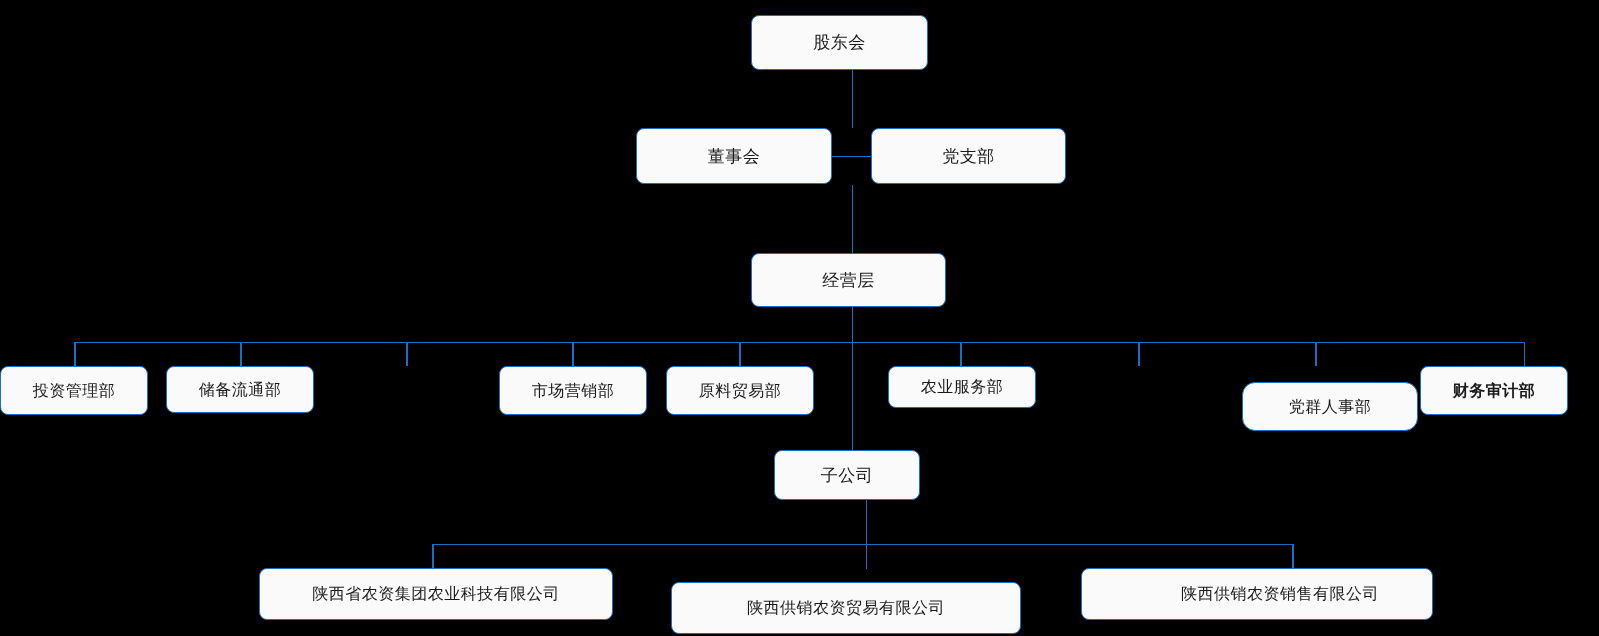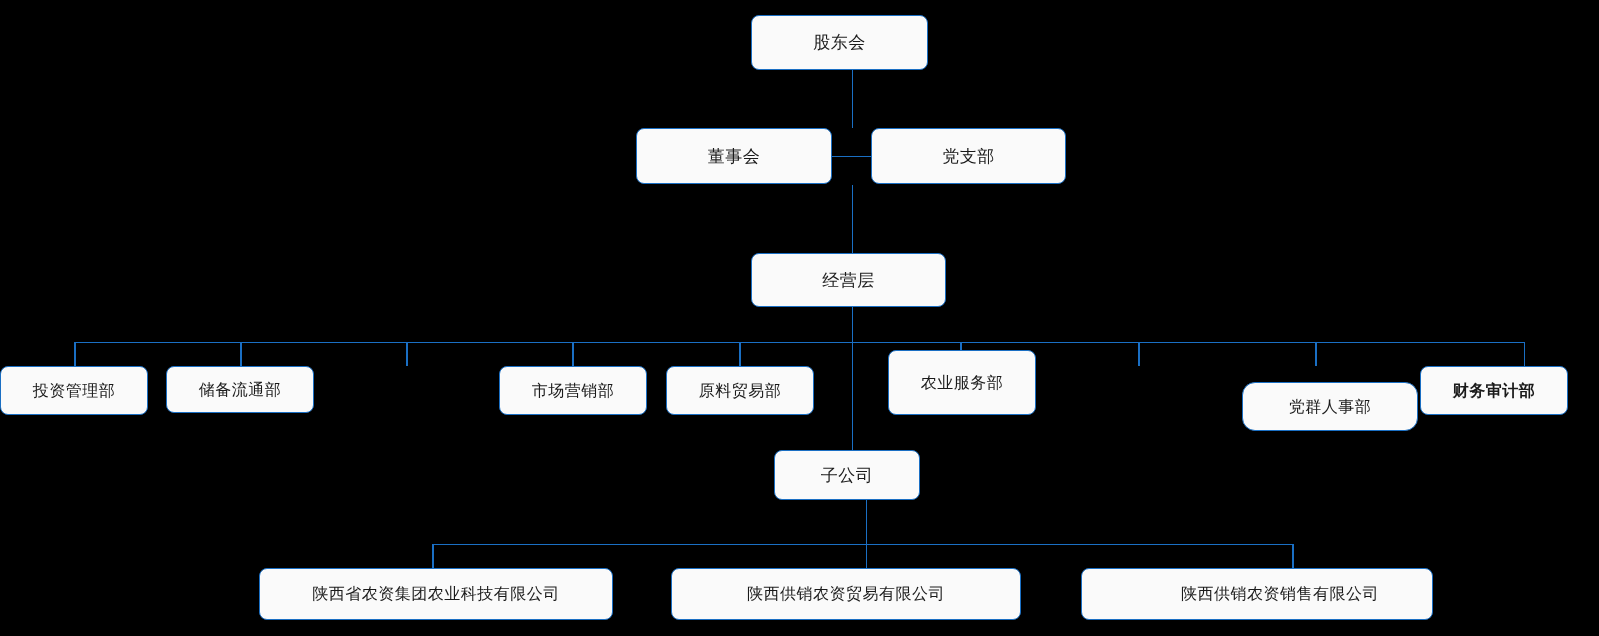--- a/index.html
+++ b/index.html
@@ -88,37 +88,37 @@
   </div>
   <div class="node small" style="left:166px; top:366px; width:148px; height:47px;">
     <span>储备流通部</span>
   </div>
   <div class="node small" style="left:499px; top:366px; width:148px; height:49px;">
     <span>市场营销部</span>
   </div>
   <div class="node small" style="left:666px; top:366px; width:148px; height:49px;">
     <span>原料贸易部</span>
   </div>
-  <div class="node small" style="left:888px; top:350px; width:148px; height:65px;">
+  <div class="node small" style="left:888px; top:366px; width:148px; height:42px;">
     <span>农业服务部</span>
   </div>
   <div class="node small" style="left:1242px; top:382px; width:176px; height:49px;border-radius:13px;">
     <span>党群人事部</span>
   </div>
   <div class="node small" style="left:1420px; top:366px; width:148px; height:49px;font-weight:bold;">
     <span>财务审计部</span>
   </div>
 
   <div class="node" style="left:774px; top:450px; width:146px; height:50px;justify-content:center;">
     <span>子公司</span>
   </div>
 
   <div class="node small" style="left:259px; top:568px; width:354px; height:52px;">
     <span>陕西省农资集团农业科技有限公司</span>
   </div>
-  <div class="node small" style="left:671px; top:568px; width:350px; height:52px;">
+  <div class="node small" style="left:671px; top:582px; width:350px; height:52px;">
     <span>陕西供销农资贸易有限公司</span>
   </div>
   <div class="node small" style="left:1081px; top:568px; width:352px; height:52px;padding-left:46px;">
     <span>陕西供销农资销售有限公司</span>
   </div>
 
 </div>
 
 </body></html>

